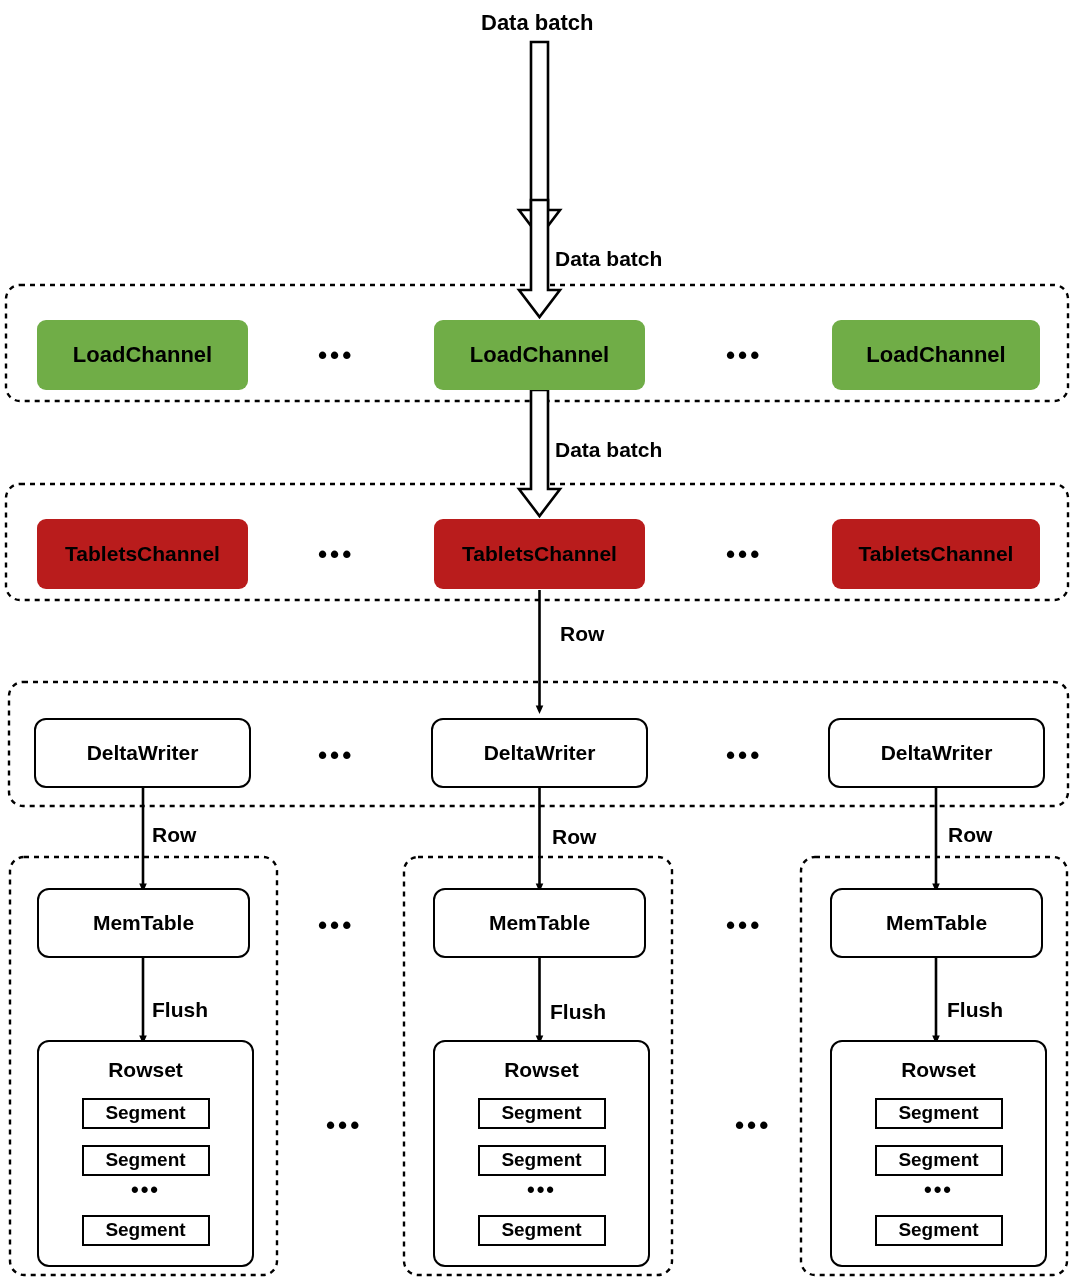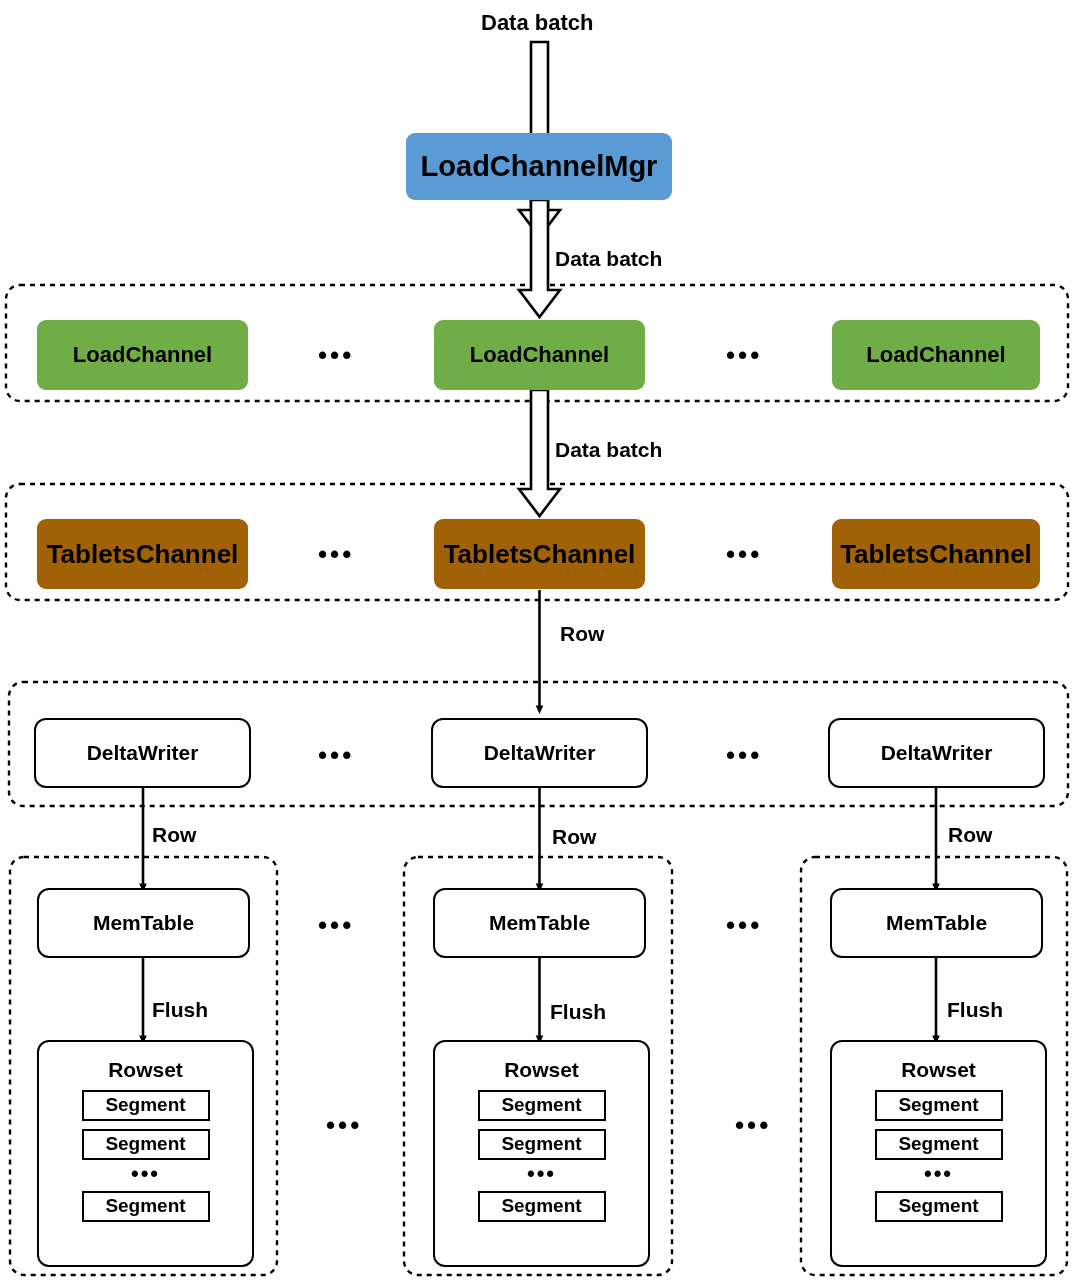--- a/index.html
+++ b/index.html
@@ -40,23 +40,23 @@
     background: #5B9BD5;
     border-radius: 9px;
     font-size: 29px;
   }
   .green-box {
     background: #70AD47;
     border-radius: 9px;
     font-size: 22px;
   }
   .gray-box {
-    background: #a16207;
+    background: #b91c1c;
     border-radius: 9px;
-    font-size: 26px;
+    font-size: 21px;
     font-weight: bold;
   }
   .white-box {
     background: #ffffff;
     border: 2.5px solid #000000;
     border-radius: 12px;
     font-size: 21px;
   }
   .rowset-box {
     background: #ffffff;
@@ -73,21 +73,21 @@
     margin-bottom: 6px;
   }
   .segment-box {
     box-sizing: border-box;
     border: 2.5px solid #000000;
     background: #ffffff;
     font-size: 19px;
     font-weight: bold;
     text-align: center;
     color: #000;
-    margin: 8px auto 8px auto;
+    margin: 16px auto 8px auto;
     padding: 2px 0 3px 0;
     line-height: 1.15;
   }
   .seg-dots {
     text-align: center;
     font-size: 22px;
     font-weight: bold;
     letter-spacing: 2px;
     color: #000;
     margin: -4px auto 2px auto;
@@ -152,21 +152,20 @@
     <line x1="539.5" y1="788" x2="539.5" y2="888" stroke="#000" stroke-width="2.6" marker-end="url(#solidArrow)"></line>
     <line x1="936" y1="788" x2="936" y2="888" stroke="#000" stroke-width="2.6" marker-end="url(#solidArrow)"></line>
 
     <line x1="143" y1="958" x2="143" y2="1040" stroke="#000" stroke-width="2.6" marker-end="url(#solidArrow)"></line>
     <line x1="539.5" y1="958" x2="539.5" y2="1040" stroke="#000" stroke-width="2.6" marker-end="url(#solidArrow)"></line>
     <line x1="936" y1="958" x2="936" y2="1040" stroke="#000" stroke-width="2.6" marker-end="url(#solidArrow)"></line>
   </svg>
 
   <div class="top-label" style="left:481px; top:12px;">Data batch</div>
 
-  <div class="node blue-box" style="left:406px; top:133px; width:266px; height:67px;">LoadChannelMgr</div>
 
   <div class="edge-label" style="left:555px; top:248px;">Data batch</div>
 
   <div class="node green-box" style="left:37px; top:320px; width:211px; height:70px;">LoadChannel</div>
   <div class="dots" style="left:318px; top:342px;">•••</div>
   <div class="node green-box" style="left:434px; top:320px; width:211px; height:70px;">LoadChannel</div>
   <div class="dots" style="left:726px; top:342px;">•••</div>
   <div class="node green-box" style="left:832px; top:320px; width:208px; height:70px;">LoadChannel</div>
 
   <div class="edge-label" style="left:555px; top:439px;">Data batch</div>

